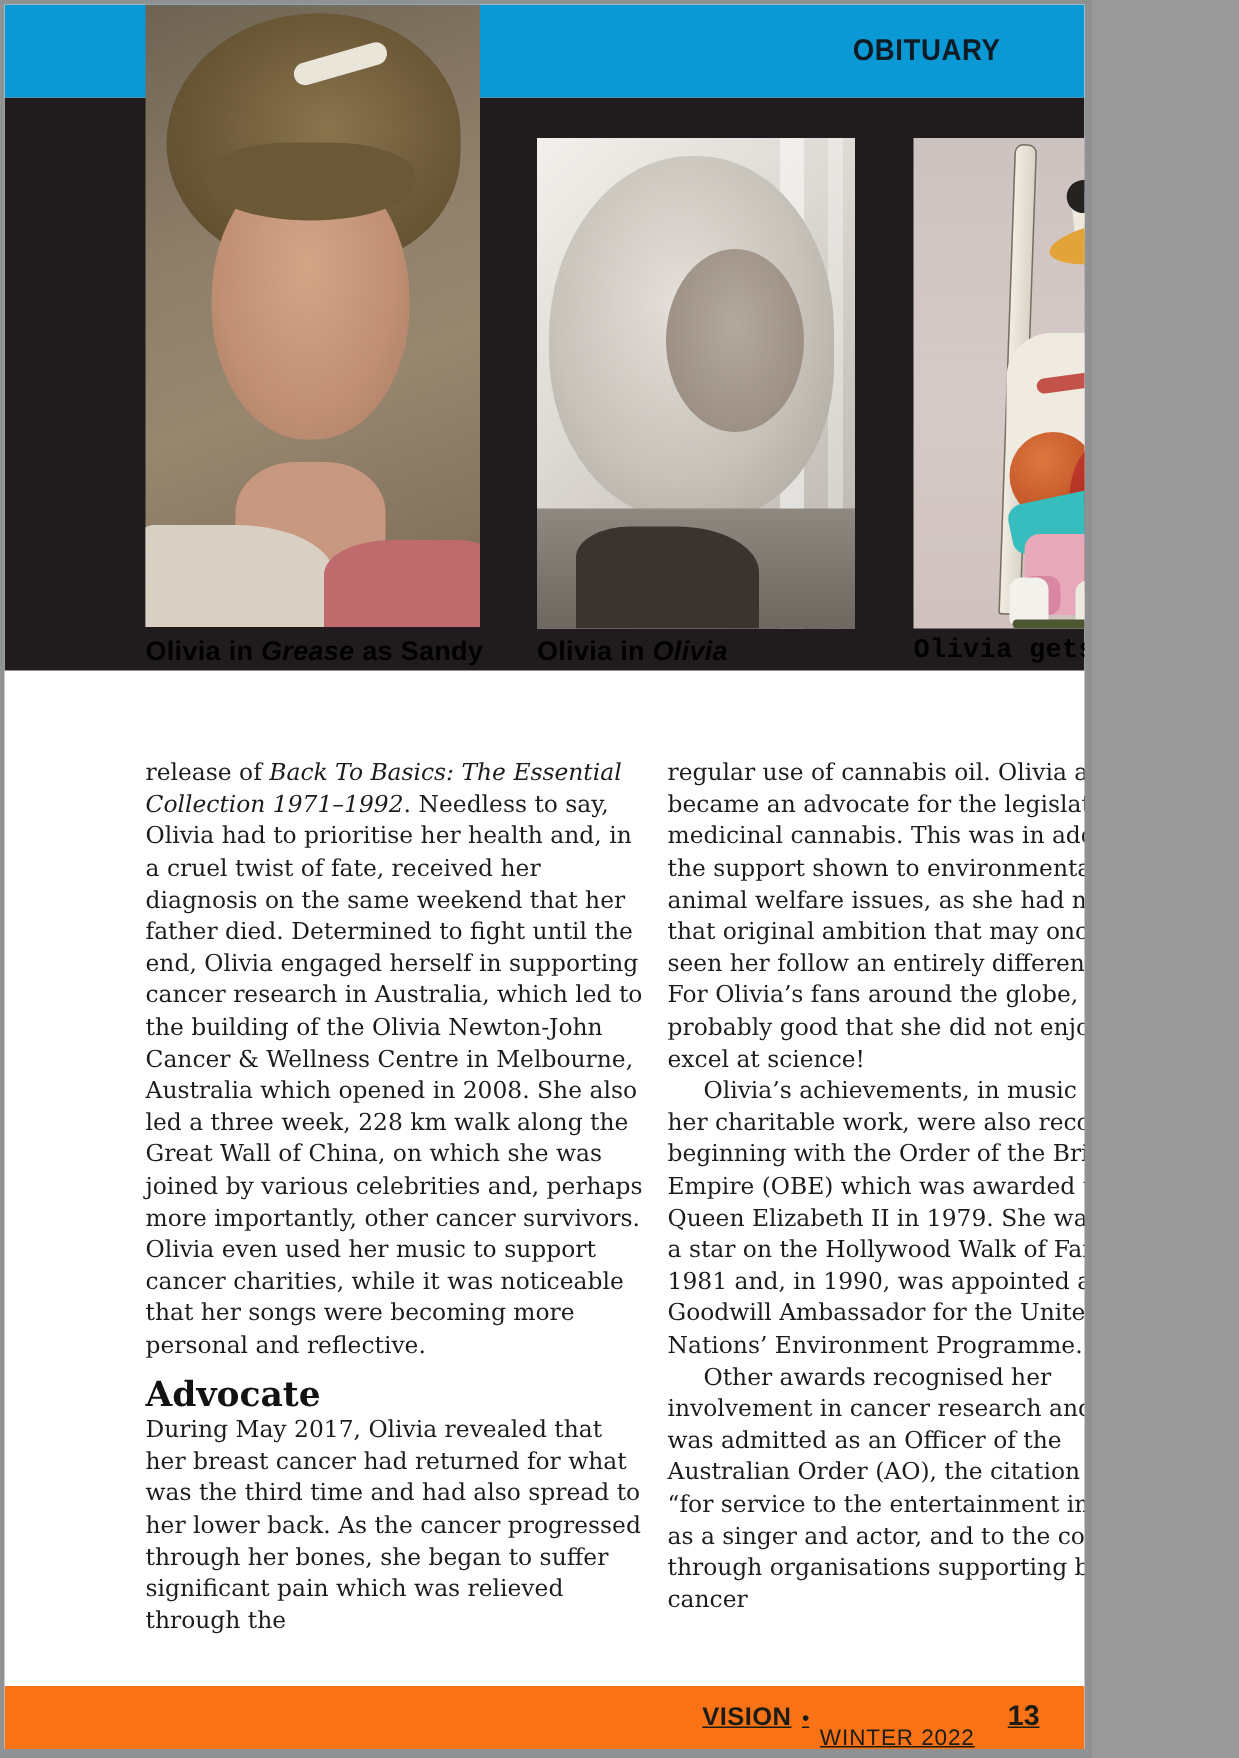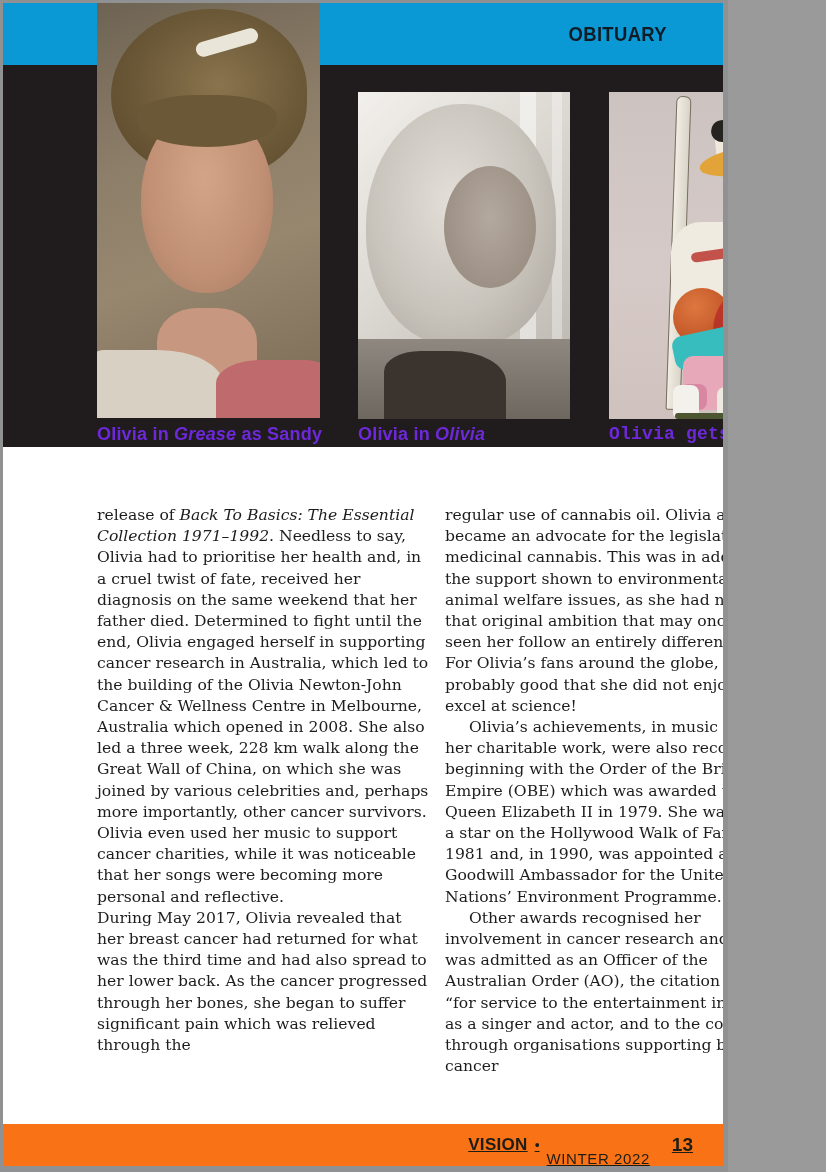--- a/index.html
+++ b/index.html
@@ -63,21 +63,21 @@
   .p3-bag{right:16px;top:198px;width:92px;height:122px;border-radius:34% 40% 40% 44%;
     background:linear-gradient(160deg,#c33a2c,#8f2218);}
   .p3-sash{left:64px;top:238px;width:76px;height:34px;border-radius:10px;background:#37bdbd;transform:rotate(-12deg);}
   .p3-legs{left:74px;top:264px;width:52px;height:54px;border-radius:10px;background:#e7a9ba;}
   .p3-warmer{left:72px;top:292px;width:26px;height:26px;border-radius:8px;background:#d886a2;}
   .p3-skate1{left:64px;bottom:2px;width:26px;height:32px;border-radius:8px 8px 4px 4px;background:#f3f1ec;}
   .p3-skate2{left:108px;bottom:2px;width:24px;height:30px;border-radius:8px 8px 4px 4px;background:#eceade;}
   .p3-wheels{left:66px;bottom:0;width:66px;height:6px;border-radius:3px;background:#4c5630;}
   
   .caption{
-    position:absolute;top:417px;height:28px;z-index:3;color:#6d28d9;
+    position:absolute;top:417px;height:28px;z-index:3;color:#000000;
     font-family:"Liberation Sans", sans-serif;font-weight:bold;font-size:18px;letter-spacing:.2px;
     display:flex;align-items:center;white-space:pre;
   }
   .cap-1{left:94px;} .cap-2{left:355px;} .cap-3{left:606px;font-family:Liberation Mono, monospace;}
   
   .col{position:absolute;top:502px;font-size:15.6px;line-height:21.2px;color:#1c1c1c;}
   .col-left{left:94px;width:334px;}
   .col-right{left:442px;width:348px;}
   .col p{margin:0;}
   .advocate-heading{font-family:"DejaVu Serif", serif;font-size:23px;font-weight:bold;
@@ -143,20 +143,21 @@
     <div class="p3-skate2"></div>
     <div class="p3-wheels"></div>
   </div>
 
   <div class="caption cap-1"><span>Olivia in </span><i>Grease</i><span> as Sandy</span></div>
   <div class="caption cap-2"><span>Olivia in </span><i>Olivia</i><span></span></div>
   <div class="caption cap-3"><span>Olivia gets </span><i>Physical</i><span></span></div>
 
   <div class="col col-left">
     <p><span>release of </span><i>Back To Basics: The Essential Collection 1971–1992</i><span>.  Needless to say, Olivia had to prioritise her health and, in a cruel twist of fate, received her diagnosis on the same weekend that her father died.  Determined to fight until the end, Olivia engaged herself in supporting cancer research in Australia, which led to the building of the Olivia Newton-John Cancer &amp; Wellness Centre in Melbourne, Australia which opened in 2008.  She also led a three week, 228 km walk along the Great Wall of China, on which she was joined by various celebrities and, perhaps more importantly, other cancer survivors.  Olivia even used her music to support cancer charities, while it was noticeable that her songs were becoming more personal and reflective.</span></p>
+    <h2 class="advocate-heading">Advocate</h2>
     <p>During May 2017, Olivia revealed that her breast cancer had returned for what was the third time and had also spread to her lower back.  As the cancer progressed through her bones, she began to suffer significant pain which was relieved through the</p>
   </div>
 
   <div class="col col-right">
     <p>regular use of cannabis oil.  Olivia also became an advocate for the legislation of medicinal cannabis.  This was in addition to the support shown to environmental and animal welfare issues, as she had never lost that original ambition that may once have seen her follow an entirely different career.  For Olivia’s fans around the globe, it is probably good that she did not enjoy or excel at science!</p>
     <p class="indent">Olivia’s achievements, in music and for her charitable work, were also recognised, beginning with the Order of the British Empire (OBE) which was awarded to her by Queen Elizabeth II in 1979.  She was given a star on the Hollywood Walk of Fame in 1981 and, in 1990, was appointed as a Goodwill Ambassador for the United Nations’ Environment Programme.</p>
     <p class="indent">Other awards recognised her involvement in cancer research and she was admitted as an Officer of the Australian Order (AO), the citation reading “for service to the entertainment industry as a singer and actor, and to the community through organisations supporting breast cancer</p>
   </div>
 
   <div class="footer-bar">

